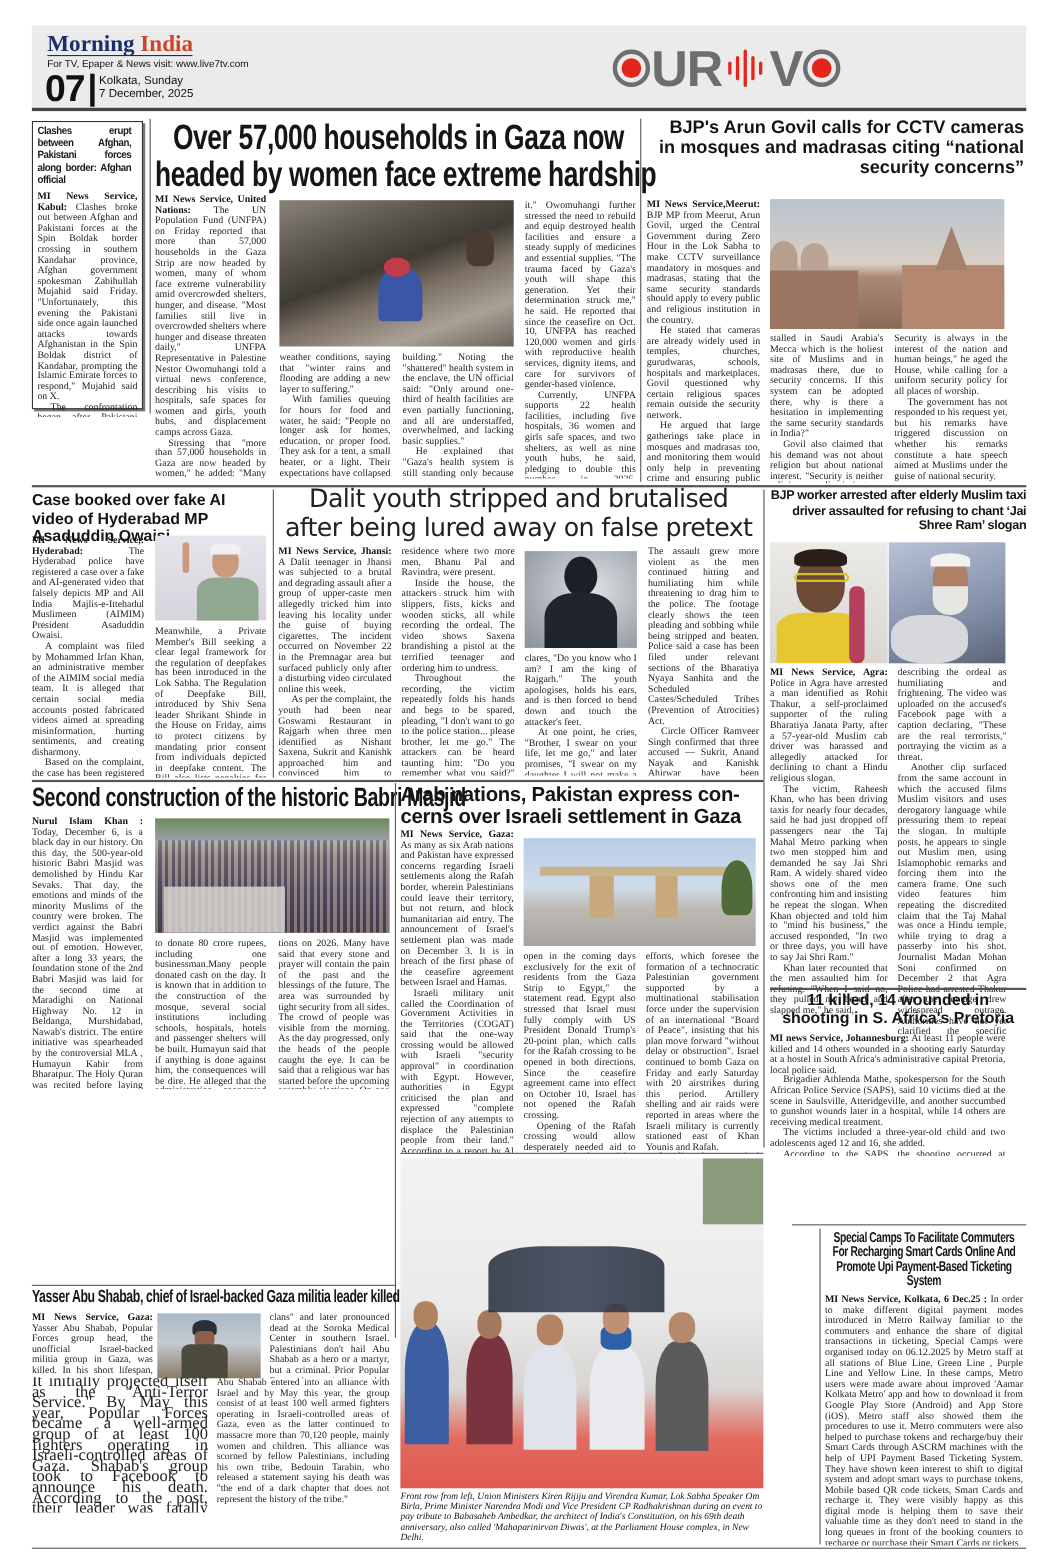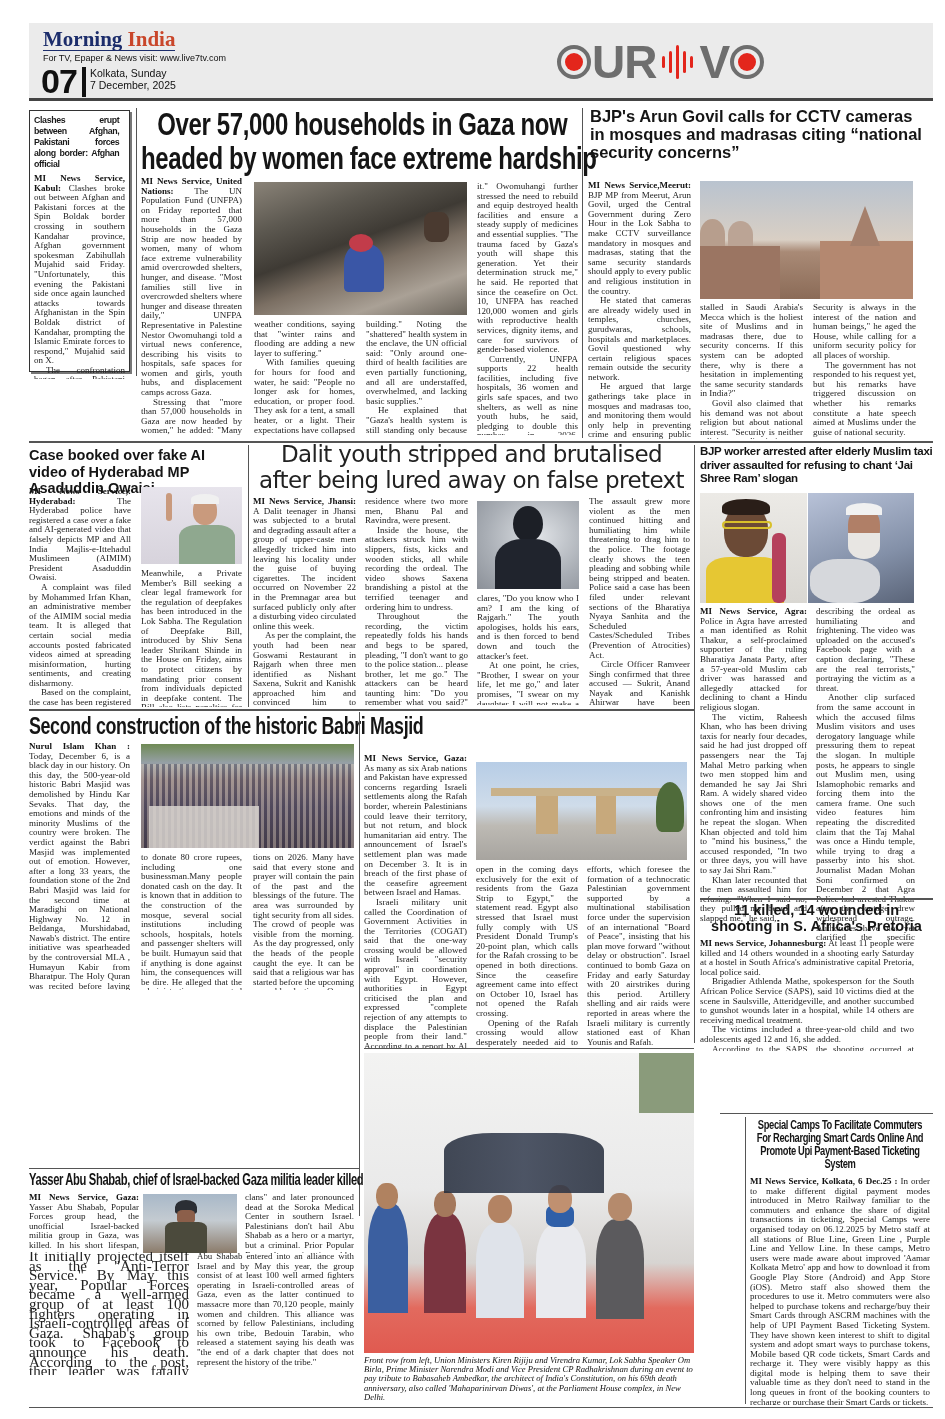--- a/index.html
+++ b/index.html
@@ -18,21 +18,21 @@
   .dot::after{content:"";position:absolute;left:4px;top:4px;width:18px;height:18px;border-radius:50%;background:#e3261c}
   .wave{display:inline-flex;align-items:center;gap:4px;margin:0 6px}
   .wave i{display:block;width:3px;background:#e3261c;border-radius:2px}
   .vline{position:absolute;background:#555;width:1px}
   .hline{position:absolute;background:#555;height:2px}
   .txt{font-size:9px;line-height:9.6px;text-align:justify;hyphens:auto;color:#222;overflow:hidden}
   .txt b{font-weight:bold;color:#111}
   .txt p{text-indent:12px}
   .txt p:first-child{text-indent:0}
   .cond{font-family:"Liberation Sans",sans-serif;font-weight:bold;transform-origin:left top;white-space:nowrap;color:#151515;letter-spacing:-0.5px}
-  .sans{font-family:"Liberation Sans",sans-serif;font-weight:bold;color:#151515;text-align:left}
+  .sans{font-family:"Liberation Sans",sans-serif;font-weight:bold;color:#151515;text-align:right}
   .photo{position:absolute;overflow:hidden}
   .boxed{border:1.5px solid #333;box-shadow:2px 2px 0 #777}
   .caption{font-style:italic;font-weight:normal;font-size:8.6px;line-height:9.2px;color:#111}
 </style>
 </head>
 <body>
 
 <div class="abs masthead">
   <div class="abs brand"><span>Morning </span><span class="india">India</span></div>
   <div class="abs visit">For TV, Epaper &amp; News visit: www.live7tv.com</div>
@@ -211,20 +211,24 @@
   <div class="abs txt" style="left:112px;top:141px;width:101px;height:137px">
     <p style="text-indent:0">to donate 80 crore rupees, including one businessman.Many people donated cash on the day. It is known that in addition to the construction of the mosque, several social institutions including schools, hospitals, hotels and passenger shelters will be built. Humayun said that if anything is done against him, the consequences will be dire. He alleged that the administration cooperated with this peaceful rally as well as showed non-cooperation. It can be said that he has won the hearts of the entire Muslim community in the construction of this mosque. Many people, including the Pir Sahib of Furfura Sharif and many scholars and scholars of the state, have the support of this work. In addition to creating a historical context after being expelled from the Trinamool Congress, he has also threatened the government to form a new political party. He also said that he will contest in 135 seats in the upcoming assembly elec-</p>
   </div>
   <div class="abs txt" style="left:224px;top:141px;width:101px;height:137px">
     <p style="text-indent:0">tions on 2026. Many have said that every stone and prayer will contain the pain of the past and the blessings of the future. The area was surrounded by tight security from all sides. The crowd of people was visible from the morning. As the day progressed, only the heads of the people caught the eye. It can be said that a religious war has started before the upcoming assembly elections. On one side, Babri, on the other, the celebration of Solidarity Day and along with it,the recitation of the Gita by lakhs of voices. This is like a trump card in the face of votes. However, Humayun has become the highlight of the campaign by showing his firm intention. Just as religious teachers have supported the Babri Masjid, in the same way, many religious leaders have made negative comments and claimed that it is a surprise politics. Along with this, well-intentioned people have given a message of peace and harmony.</p>
   </div>
 </div>
 <div class="vline" style="left:359px;top:712px;height:504px"></div>
 
 <div class="abs" style="left:364px;top:712px;width:326px;height:336px;">
+  <div style="font-family:'Liberation Sans',sans-serif;font-weight:bold;font-size:18.5px;line-height:20px;color:#151515;letter-spacing:-0.3px">
+    <div>Arab nations, Pakistan express con-</div>
+    <div>cerns over Israeli settlement in Gaza</div>
+  </div>
   <div class="abs txt" style="left:0;top:42px;width:103px;height:294px">
     <p><b>MI News Service, Gaza:</b> <span>As many as six Arab nations and Pakistan have expressed concerns regarding Israeli settlements along the Rafah border, wherein Palestinians could leave their territory, but not return, and block humanitarian aid entry. The announcement of Israel's settlement plan was made on December 3. It is in breach of the first phase of the ceasefire agreement between Israel and Hamas.</span></p>
     <p>Israeli military unit called the Coordination of Government Activities in the Territories (COGAT) said that the one-way crossing would be allowed with Israeli "security approval" in coordination with Egypt. However, authorities in Egypt criticised the plan and expressed "complete rejection of any attempts to displace the Palestinian people from their land." According to a report by Al Jazeera, Israel has violated the ceasefire agreement reached with Hamas in October more than 570 times so far. In this regard, the foreign ministries of Egypt, Indonesia, Jordan, Pakistan, Qatar, Saudi Arabia, Turkiye and the United Arab Emirates issued a joint statement.</p>
 
   </div>
   <div class="photo" style="left:112px;top:50px;width:211px;height:98px;background:linear-gradient(180deg,#b7cde6 0%,#cfdcea 45%,#bdbab4 65%,#a7a49f 100%)">
     <div style="position:absolute;left:15px;top:26px;width:170px;height:8px;background:#c9b28a"></div>
     <div style="position:absolute;left:60px;top:34px;width:22px;height:38px;background:#c7a97c"></div>
     <div style="position:absolute;left:120px;top:34px;width:20px;height:38px;background:#c7a97c"></div>
     <div style="position:absolute;left:180px;top:20px;width:28px;height:50px;border-radius:50% 50% 20% 20%;background:#4f6b3a"></div>

